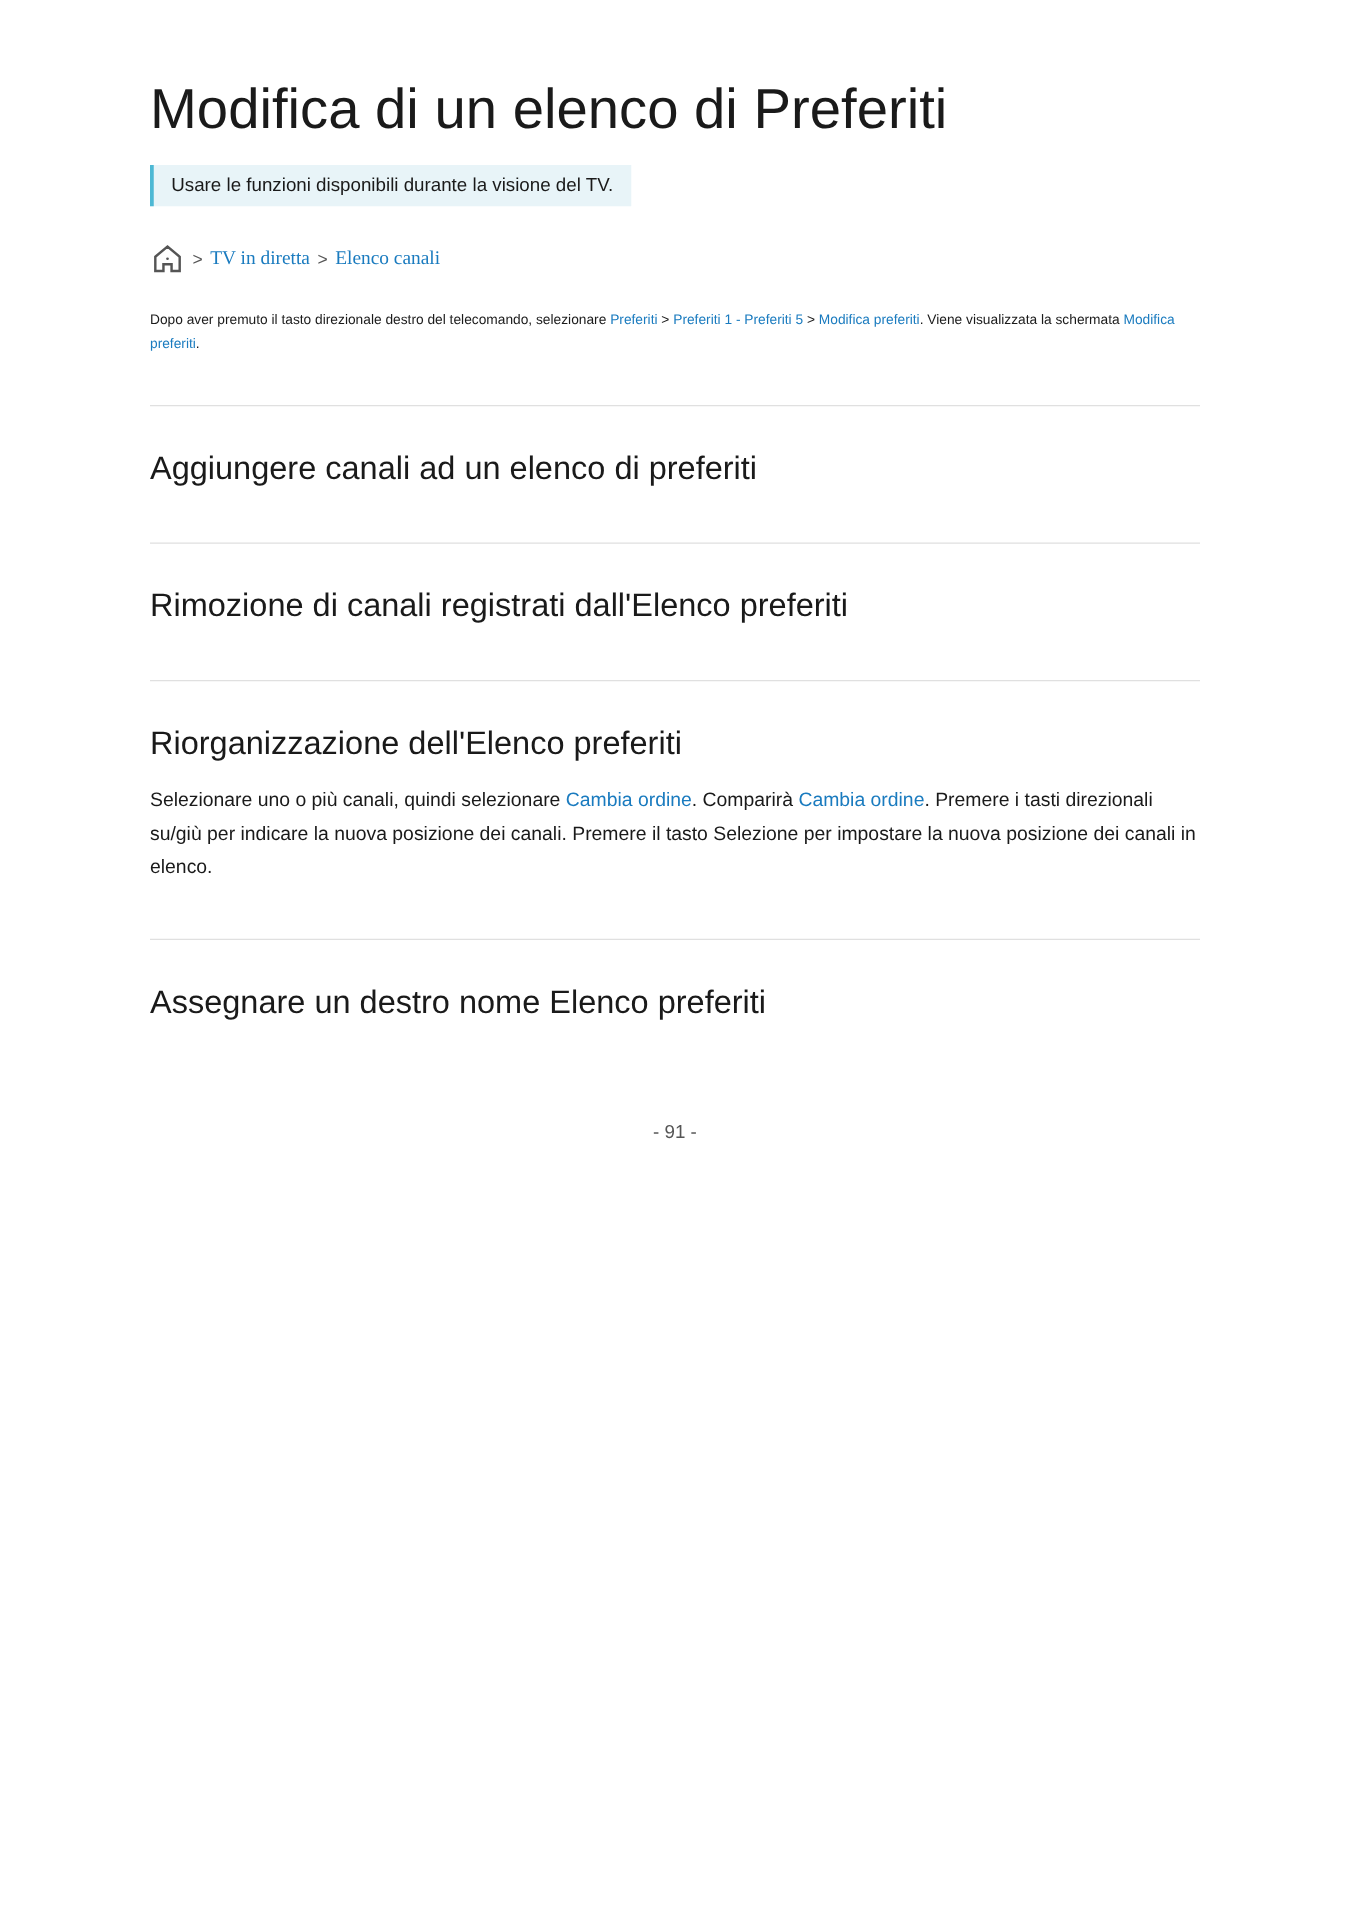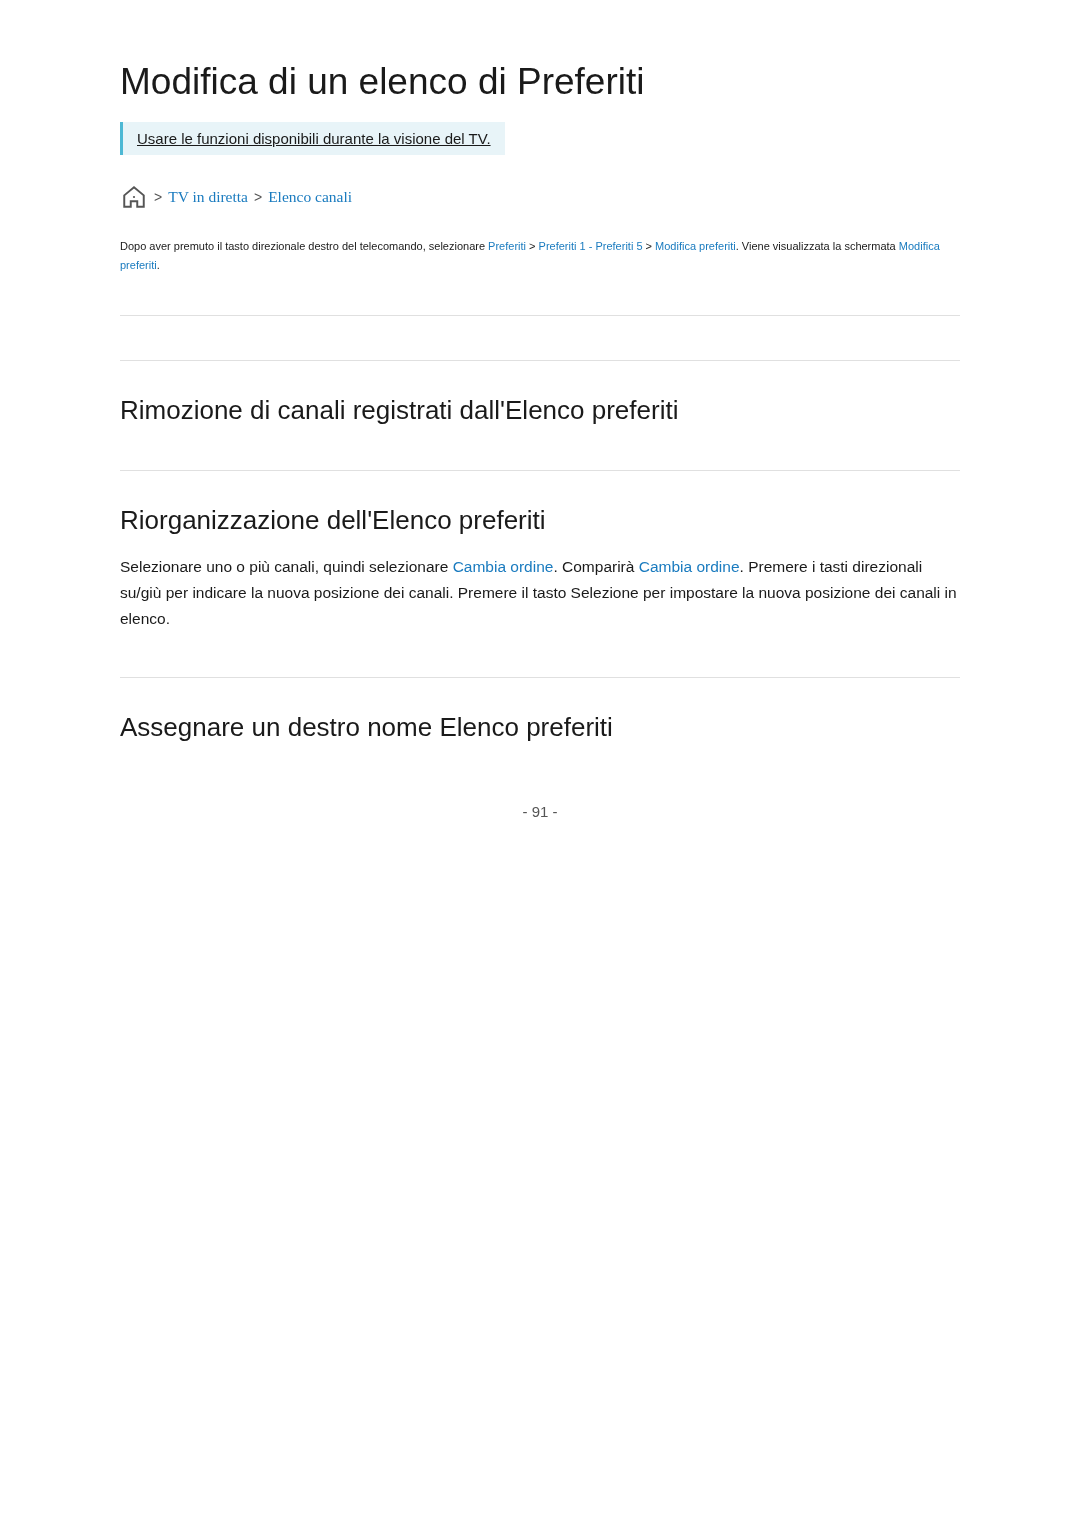--- a/index.html
+++ b/index.html
@@ -11,36 +11,35 @@
     body {
       background: #ffffff;
       font-family: 'Segoe UI', Arial, sans-serif;
       color: #1a1a1a;
       width: 1080px;
       min-height: 1527px;
       padding: 60px 120px 80px 120px;
     }
 
     .page-title {
-      font-size: 37px;
+      font-size: 45px;
       font-weight: 400;
       color: #1a1a1a;
       margin-bottom: 18px;
       line-height: 1.2;
     }
 
     .subtitle-bar {
       background-color: #e8f4f8;
       border-left: 3px solid #4db8d4;
       padding: 8px 14px;
       font-size: 15px;
       color: #1a1a1a;
       margin-bottom: 28px;
       display: inline-block;
-      text-decoration: underline;
     }
 
     .breadcrumb {
       display: flex;
       align-items: center;
       gap: 6px;
       margin-bottom: 26px;
       font-size: 15.5px;
     }
 
@@ -111,21 +110,21 @@
     .divider {
       border: none;
       border-top: 1px solid #e0e0e0;
       margin: 10px 0 34px 0;
     }
 
     .page-number {
       text-align: center;
       font-size: 15px;
       color: #555;
-      margin-top: 60px;
+      margin-top: 80px;
     }
 
     .home-svg {
       width: 26px;
       height: 26px;
     }
   </style>
 </head>
 <body>
 
@@ -149,20 +148,21 @@
 </div>
 
 <p class="intro-paragraph">
   <span>Dopo aver premuto il tasto direzionale destro del telecomando, selezionare </span><a class="link" href="#">Preferiti</a><span> </span><span>&gt;</span><span> </span><a class="link" href="#">Preferiti 1 - Preferiti 5</a><span> &gt;
 </span><a class="link" href="#">Modifica preferiti</a><span>. Viene visualizzata la schermata </span><a class="link" href="#">Modifica preferiti</a><span>.</span>
 </p>
 
 <hr class="divider">
 
 <div class="section">
+  <h2 class="section-title">Aggiungere canali ad un elenco di preferiti</h2>
 </div>
 
 <hr class="divider">
 
 <div class="section">
   <h2 class="section-title">Rimozione di canali registrati dall'Elenco preferiti</h2>
 </div>
 
 <hr class="divider">
 

